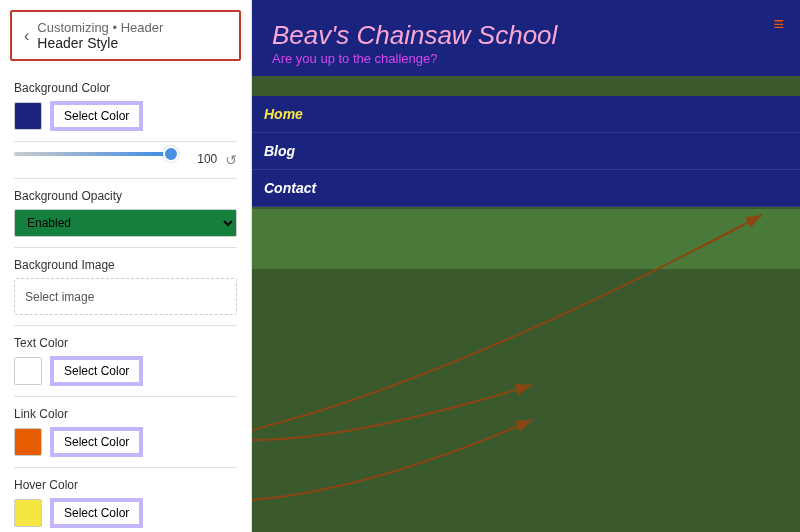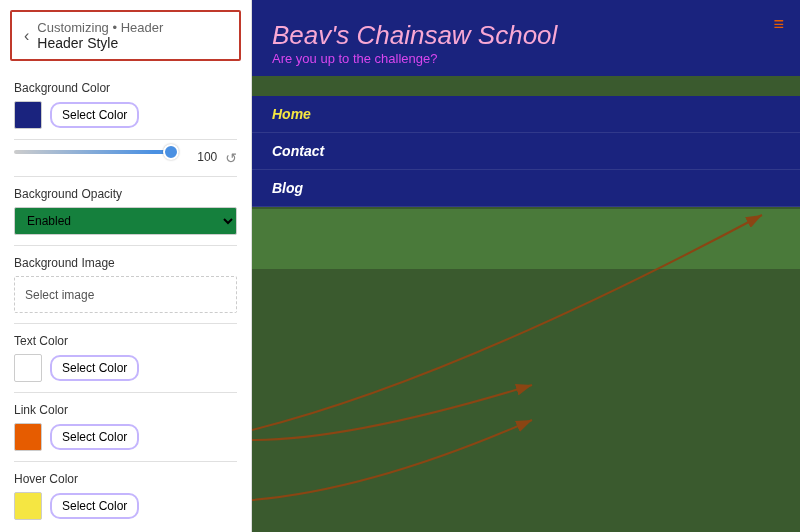--- a/index.html
+++ b/index.html
@@ -68,26 +68,26 @@
 
     .color-swatch {
       width: 28px;
       height: 28px;
       border: 1px solid #ccc;
       border-radius: 2px;
       flex-shrink: 0;
     }
 
     .select-color-btn {
-      border: 2px solid #c4b5fd;
+      border: 4px solid #c4b5fd;
       background: #fff;
       padding: 4px 10px;
       font-size: 12px;
       cursor: pointer;
-      border-radius: 10px;
+      border-radius: 0;
     }
 
     .slider-row {
       display: flex;
       gap: 8px;
     }
 
     .opacity-slider {
       flex: 1;
       -webkit-appearance: none;
@@ -180,21 +180,21 @@
       font-size: 13px;
       color: #d946ef;
     }
 
     .nav-section {
       background: #1a237e;
       margin-top: 20px;
     }
 
     .nav-item {
-      padding: 10px 20px;
+      padding: 10px 12px;
       border-bottom: 1px solid rgba(255,255,255,0.1);
       color: #f5e642;
       font-style: italic;
       font-weight: bold;
       font-size: 14px;
       cursor: pointer;
     }
 
     .nav-item.blog-item, .nav-item.contact-item {
       color: #fff;
@@ -307,22 +307,22 @@
 <div class="right-panel">
 
   <div class="preview-header">
     <div class="hamburger-icon">≡</div>
     <div class="site-title">Beav's Chainsaw School</div>
     <div class="site-tagline">Are you up to the challenge?</div>
   </div>
 
   <div class="nav-section">
     <div class="nav-item" style="color:#f5e642; font-style:italic; font-weight:bold;">Home</div>
+    <div class="nav-item blog-item" style="color:#fff; font-style:italic; font-weight:bold;">Blog</div>
     <div class="nav-item contact-item" style="color:#fff; font-style:italic; font-weight:bold;">Contact</div>
-    <div class="nav-item blog-item" style="color:#fff; font-style:italic; font-weight:bold;">Blog</div>
   </div>
 
   <div class="green-strip"></div>
 
   <svg class="arrows-overlay" viewBox="0 0 548 532" xmlns="http://www.w3.org/2000/svg">
 
     <defs>
       <marker id="arrowhead" markerWidth="8" markerHeight="6" refX="8" refY="3" orient="auto">
         <polygon points="0 0, 8 3, 0 6" fill="#8B4513"></polygon>
       </marker>

